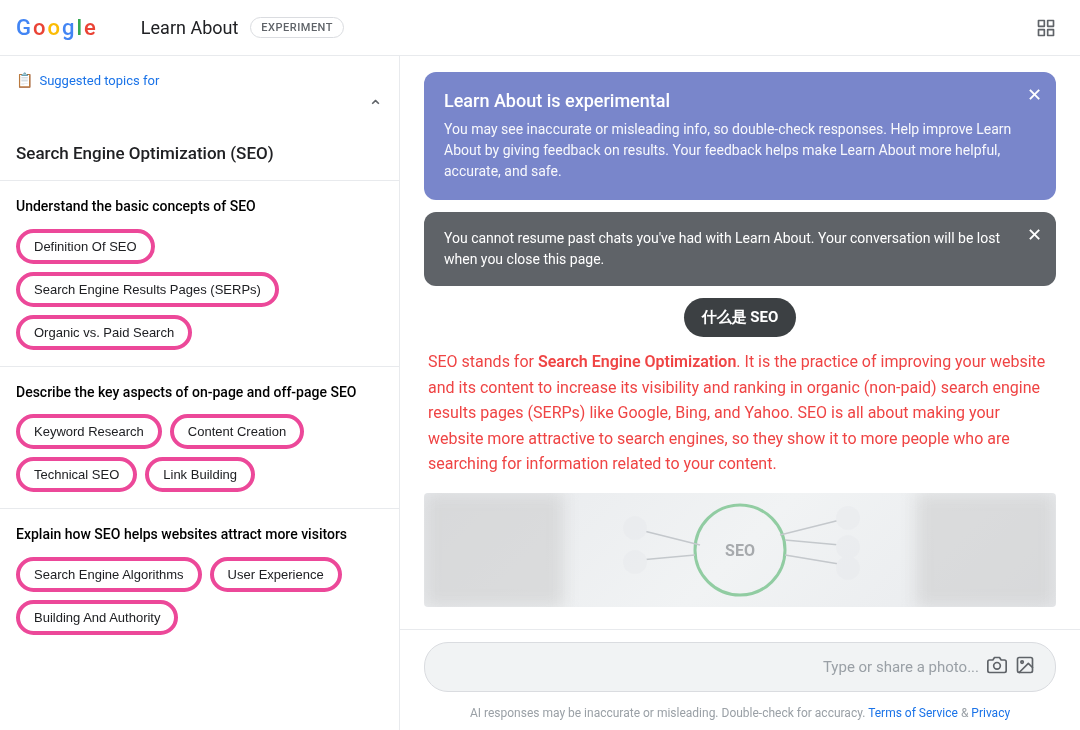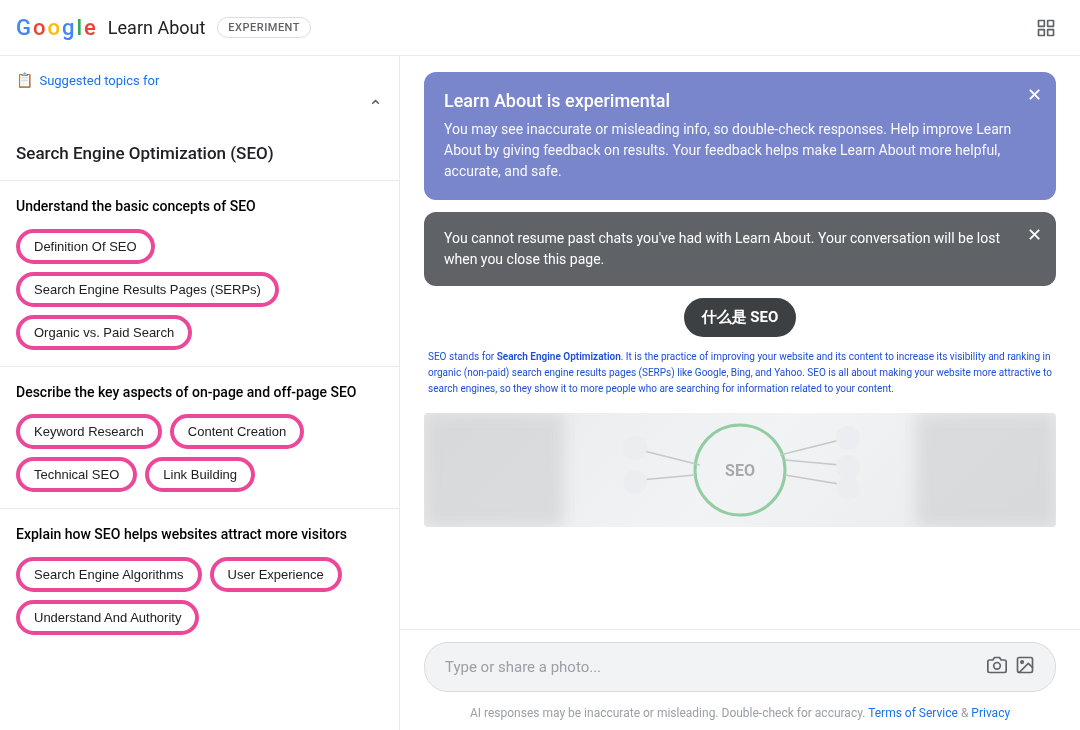--- a/index.html
+++ b/index.html
@@ -8,21 +8,21 @@
     
     .header {
       display: flex; align-items: center; padding: 10px 16px; gap: 12px;
       border-bottom: 1px solid #e8eaed; height: 56px; flex-shrink: 0;
     }
     .google-logo { display: flex; align-items: center; gap: 2px; font-size: 22px; font-weight: 500; }
     .g-blue { color: #4285F4; }
     .g-red { color: #EA4335; }
     .g-yellow { color: #FBBC05; }
     .g-green { color: #34A853; }
-    .header-title { font-size: 18px; color: #202124; font-weight: 400; }
+    .header-title { font-size: 18px; color: #202124; font-weight: 400; margin-left: 33px; }
     .experiment-badge {
       border: 1px solid #dadce0; border-radius: 20px; padding: 3px 10px;
       font-size: 11px; color: #5f6368; font-weight: 500; letter-spacing: 0.5px;
     }
     .new-chat-btn {
       margin-left: auto; width: 36px; height: 36px; border-radius: 50%;
       border: none; background: transparent; cursor: pointer;
       display: flex; align-items: center; justify-content: center;
       color: #5f6368;
     }
@@ -91,21 +91,21 @@
     }
 
     
     .user-message {
       align-self: flex-end;
       background: #3c4043; color: #fff; border-radius: 20px;
       padding: 10px 18px; font-size: 15px; max-width: 80%;
     }
 
     
-    .ai-response { font-size: 10px; line-height: 1.6; color: #1d4ed8; padding: 0 4px; }
+    .ai-response { font-size: 16px; line-height: 1.6; color: #ef4444; padding: 0 4px; }
     .ai-response strong { font-weight: 600; }
 
     
     .seo-diagram {
       border-radius: 4px; overflow: hidden; height: 114px;
       background: linear-gradient(135deg, #e8eaed 0%, #f1f3f4 50%, #e8eaed 100%);
       display: flex; align-items: center; justify-content: center;
       position: relative; margin: 4px 0;
     }
     .seo-blur-left {
@@ -119,20 +119,21 @@
 
     
     .input-area {
       flex-shrink: 0; padding: 12px 24px 8px 24px;
       border-top: 1px solid #e8eaed;
     }
     .input-box {
       border: 1px solid #dadce0; border-radius: 24px;
       padding: 12px 20px; display: flex; align-items: center; gap: 8px;
       background: #f1f3f4;
+      text-align: right;
     }
     .input-placeholder { color: #9aa0a6; font-size: 15px; flex: 1; }
     .input-icons { display: flex; gap: 8px; align-items: center; color: #5f6368; font-size: 18px; }
 
     
     .footer {
       text-align: center; font-size: 12px; color: #9aa0a6; padding: 6px 16px 10px;
     }
     .footer a { color: #1a73e8; text-decoration: none; }
 
@@ -195,21 +196,21 @@
         <button class="chip">Technical SEO</button>
         <button class="chip">Link Building</button>
       </div>
     </div>
 
     <div class="sidebar-section">
       <div class="section-heading">Explain how SEO helps websites attract more visitors</div>
       <div class="chips">
         <button class="chip">Search Engine Algorithms</button>
         <button class="chip">User Experience</button>
-        <button class="chip">Understand And Authority</button>
+        <button class="chip">Building And Authority</button>
       </div>
     </div>
   </div>
 
   <div style="display:flex; flex-direction:column; flex:1; overflow:hidden;">
     <div class="content">
 
       <div class="banner-experimental">
         <button class="banner-close">✕</button>
         <div class="banner-title">Learn About is experimental</div>

